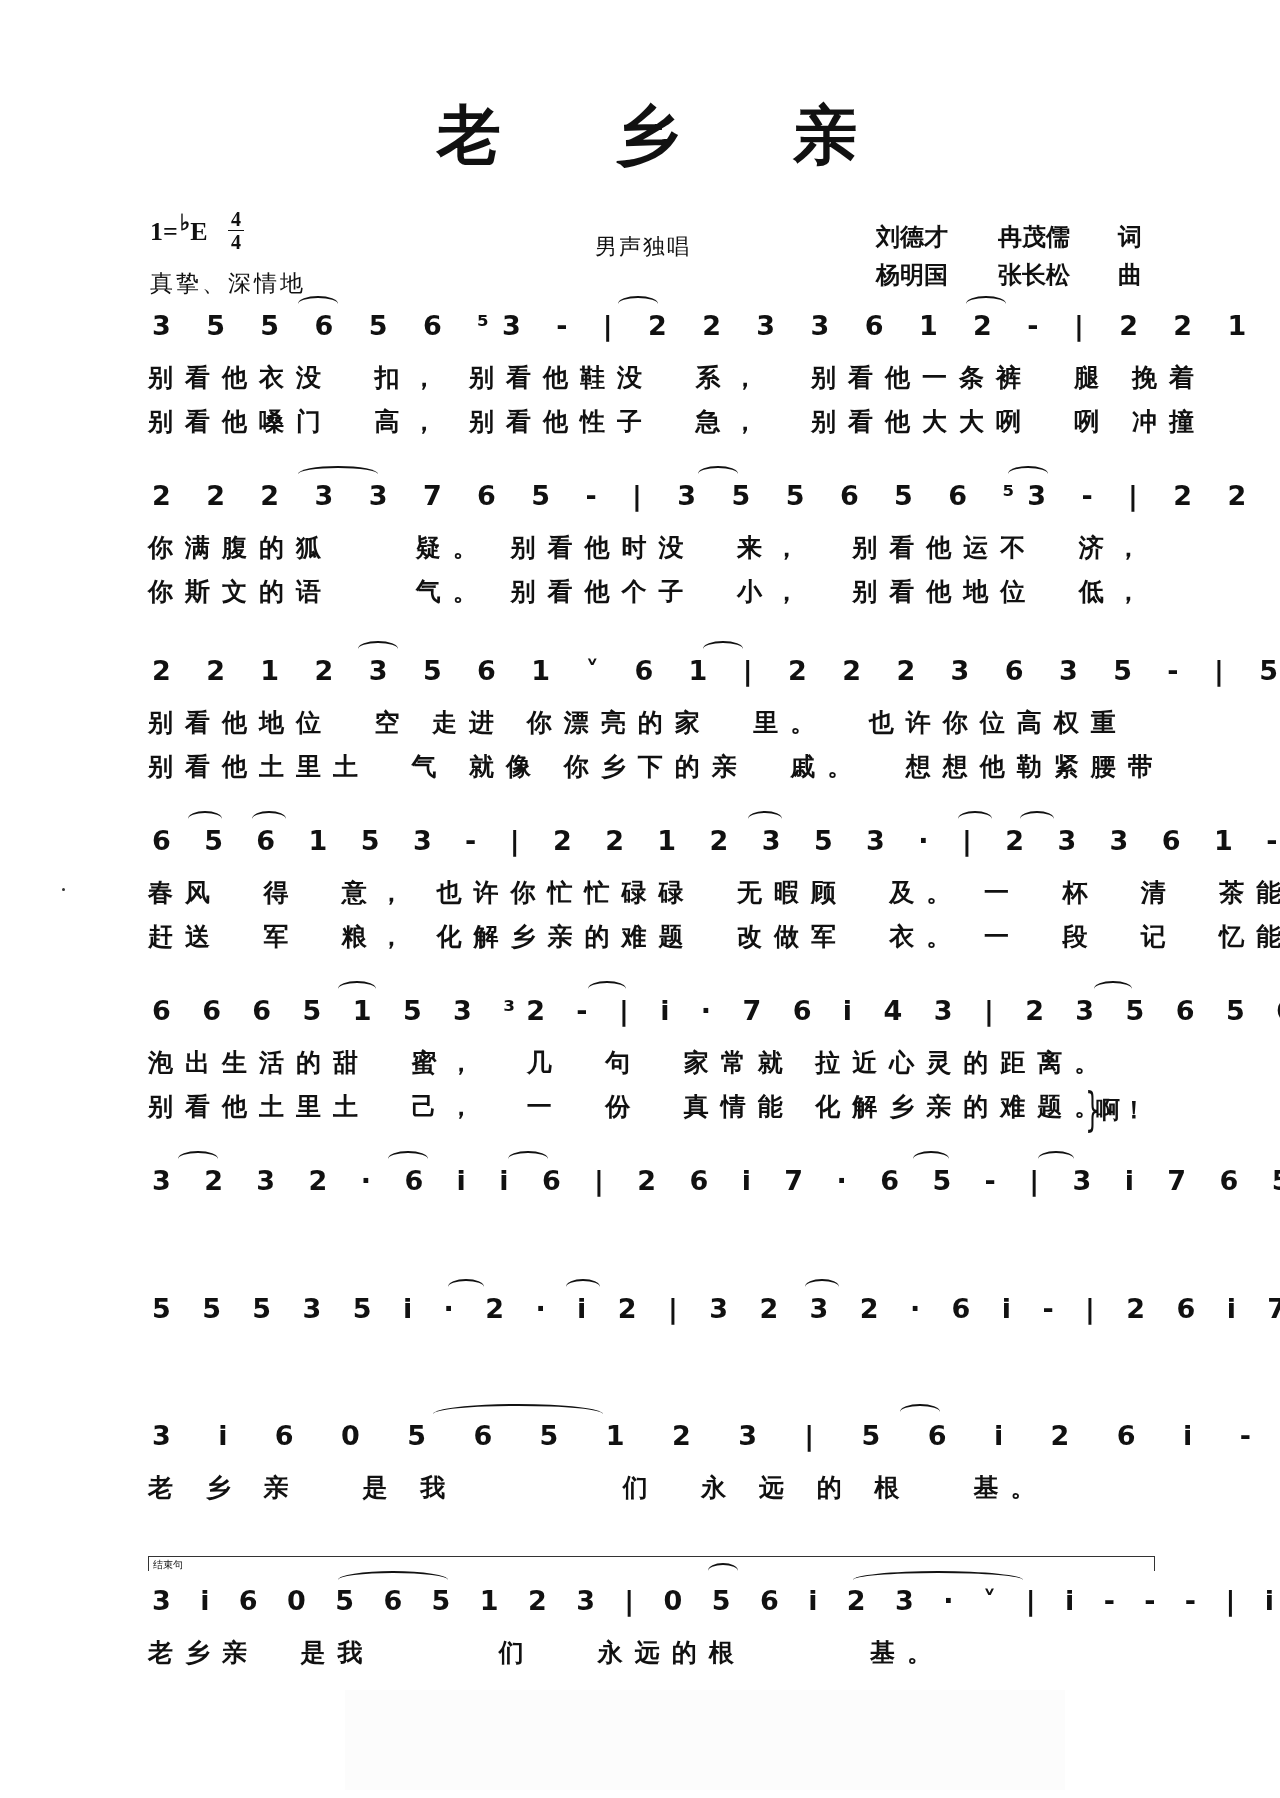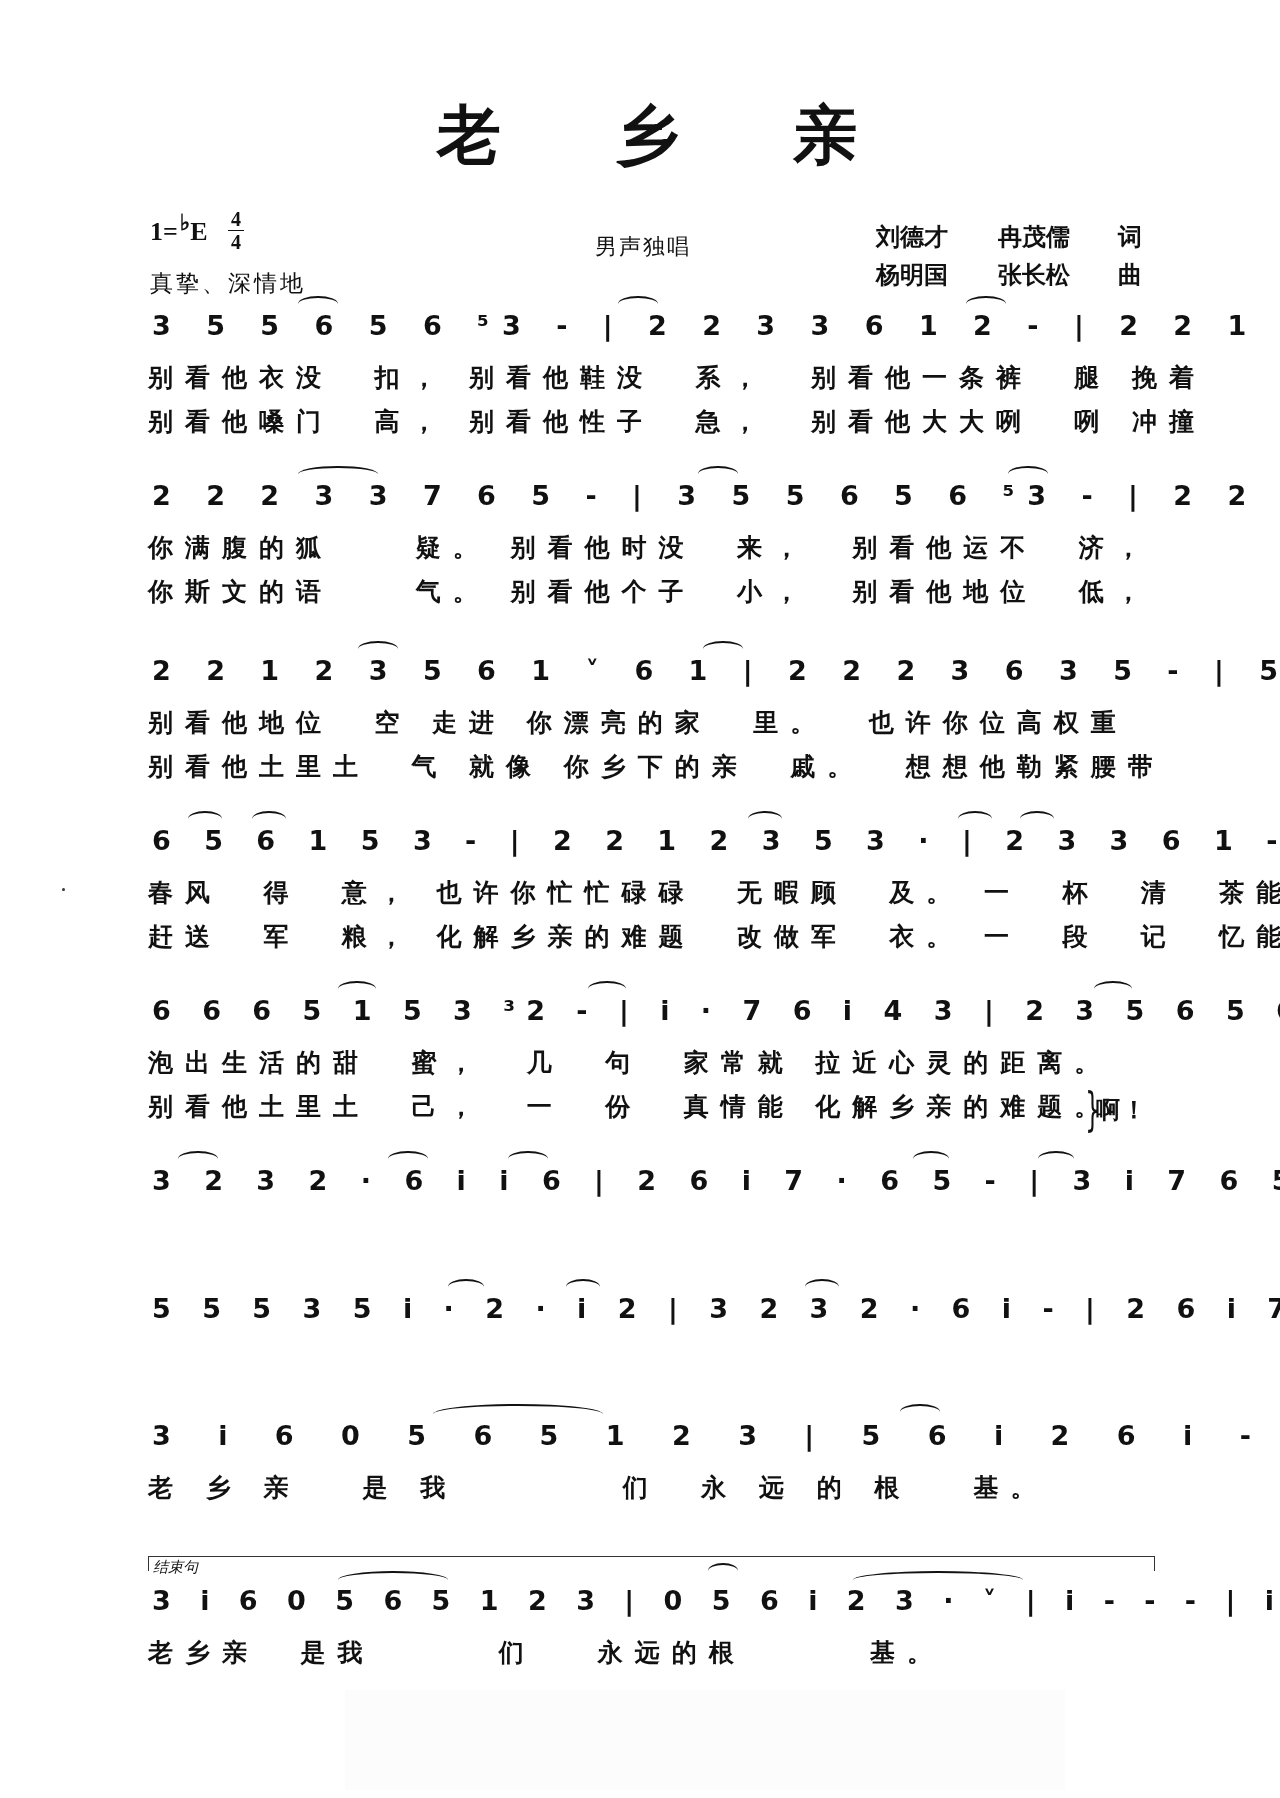--- a/index.html
+++ b/index.html
@@ -23,21 +23,21 @@
   .credits .row span { display: inline-block; }
   .credits .n1 { width: 122px; margin-left: 16px; }
   .credits .n2 { width: 120px; }
 
   .system { position: absolute; left: 148px; width: 1010px; }
   .notes { position: relative; height: 56px; font-family: "DejaVu Sans", sans-serif; font-weight: bold; font-size: 27px; white-space: nowrap; }
   .notes .n { position: absolute; top: 10px; }
   .lyric { font-size: 25px; letter-spacing: 12px; white-space: pre; height: 44px; line-height: 44px; font-weight: bold; }
   .slur { position: absolute; height: 14px; border-top: 2px solid #111; border-radius: 50% 50% 0 0; }
   .coda-box { position: absolute; left: 148px; top: 1556px; width: 1005px; height: 14px; border-top: 1px solid #333; border-left: 1px solid #333; border-right: 1px solid #333; }
-  .coda-box span { font-size: 15px; position: absolute; left: 4px; top: 1px; font-style: italic; }
+  .coda-box span { font-size: 10px; position: absolute; left: 4px; top: 1px; }
   .brace { position:absolute; left: 1078px; top: 1082px; font-size: 46px; font-weight: normal; transform: scaleX(0.5); }
   .aside { position:absolute; left: 1096px; top: 1094px; font-size: 24px; font-weight: bold; letter-spacing: 2px; }
   .footer-panel { position:absolute; left: 345px; top: 1690px; width: 720px; height: 100px; background: #fcfcfc; }
   .stray-dot { position:absolute; left: 62px; top: 888px; width: 3px; height: 3px; background:#333; border-radius: 2px; }
 </style>
 </head>
 <body>
 
 <div class="title">老 乡 亲</div>
 

